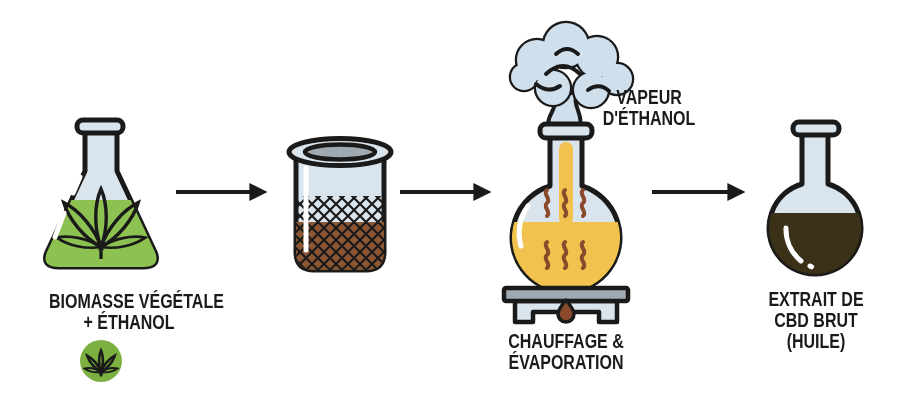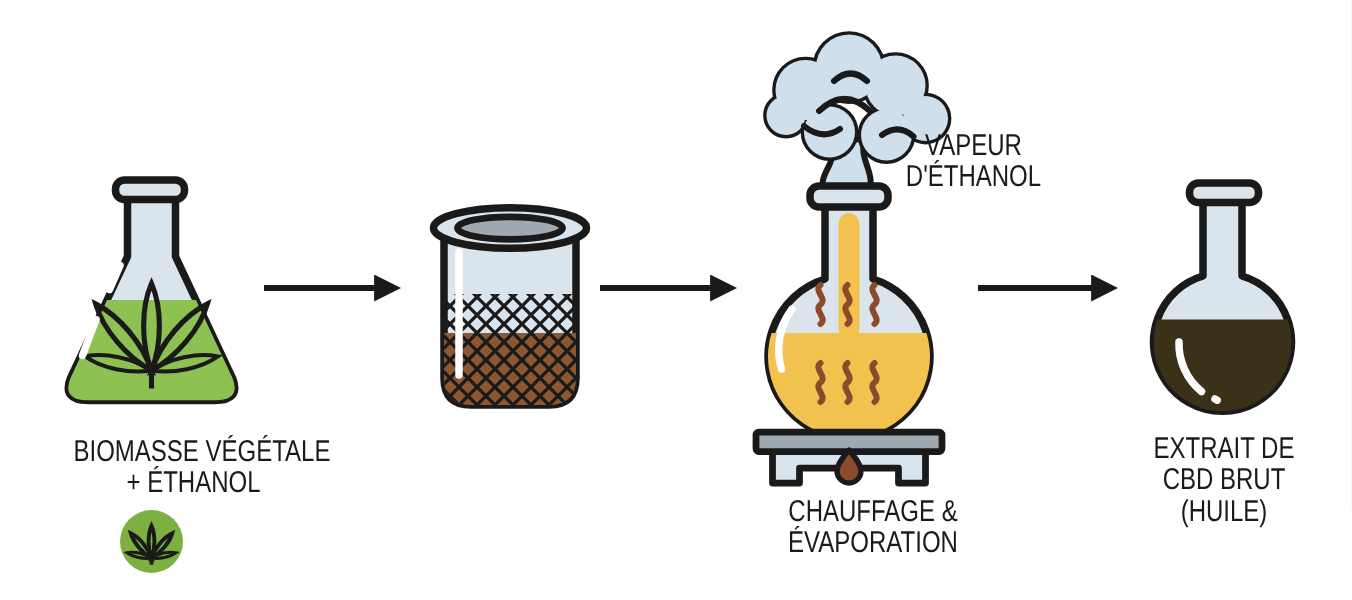--- a/index.html
+++ b/index.html
@@ -9,21 +9,21 @@
   }
   html,body{margin:0;padding:0;}
   body{background:#e9e9e9;font-family:"Liberation Sans",sans-serif;}
   .stage-canvas{
     position:relative;width:901px;height:400px;background:var(--bg);
     overflow:hidden;margin:0 auto;
   }
   svg{position:absolute;left:0;top:0;}
   .label{
     position:absolute;text-align:center;color:var(--ink);
-    font-weight:400;font-size:20px;line-height:21px;white-space:nowrap;
+    font-weight:700;font-size:20px;line-height:21px;white-space:nowrap;
   }
   .label .scale{transform:scaleX(0.8);transform-origin:50% 50%;}
   .outline{stroke:var(--ink);stroke-linejoin:round;stroke-linecap:round;}
 </style>
 </head>
 <body>
 
 <div class="stage-canvas">
 
 <svg width="901" height="400" viewBox="0 0 901 400">
@@ -148,21 +148,21 @@
   <div class="scale">BIOMASSE VÉGÉTALE</div>
   <div class="scale">+ ÉTHANOL</div>
 </div>
 
 
 <div class="label" style="left:588px;top:87px;width:122px;">
   <div class="scale">VAPEUR</div>
   <div class="scale">D'ÉTHANOL</div>
 </div>
 
-<div class="label" style="left:482px;top:331px;width:200px;">
+<div class="label" style="left:466px;top:331px;width:200px;">
   <div class="scale">CHAUFFAGE &amp;</div>
   <div class="scale">ÉVAPORATION</div>
 </div>
 
 <div class="label" style="left:716px;top:289px;width:200px;">
   <div class="scale">EXTRAIT DE</div>
   <div class="scale">CBD BRUT</div>
   <div class="scale">(HUILE)</div>
 </div>
 

